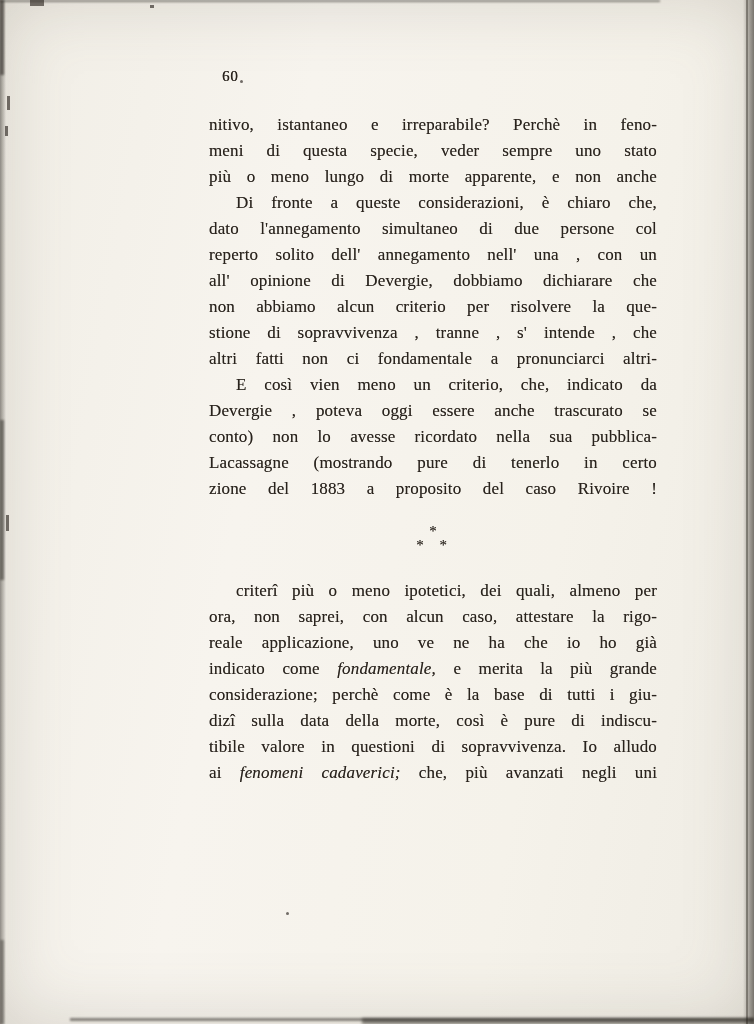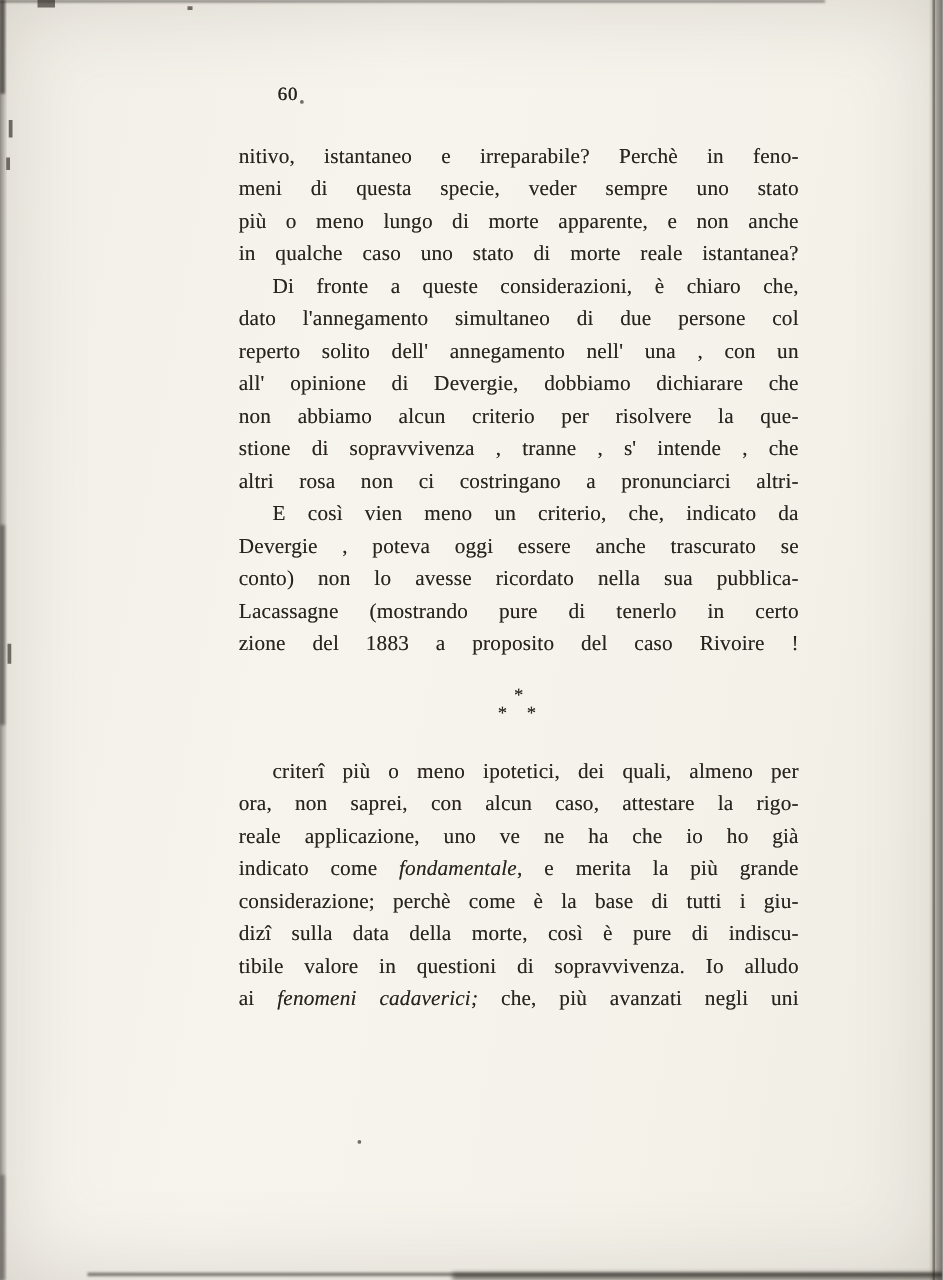--- a/index.html
+++ b/index.html
@@ -44,21 +44,21 @@
   
   .page-number {
     position: absolute;
     left: 222px; top: 68px;
     font-size: 15px;
     letter-spacing: 0.8px;
     text-shadow: 0.3px 0 0 currentColor;
   }
   .text-block {
     position: absolute;
-    left: 191px; top: 112px;
+    left: 209px; top: 112px;
     width: 448px;
     font-size: 17px;
     line-height: 26px;
     letter-spacing: 0.15px;
     word-spacing: 1.2px;
     text-shadow: 0 0 0.5px rgba(41,35,29,0.5);
   }
   .para { margin: 0; }
   .line {
     display: block;
@@ -103,30 +103,29 @@
   <div class="speck round" style="left:286px; top:912px; width:3px; height:3px;"></div>
 
   <div class="page-number">60</div>
 
   <div class="text-block">
     <div>
         <div class="para">
           <div class="line">nitivo, istantaneo e irreparabile? Perchè in feno-</div>
           <div class="line">meni di questa specie, veder sempre uno stato</div>
           <div class="line">più o meno lungo di morte apparente, e non anche</div>
-          <div class="line">in qualche caso uno stato di morte reale istantanea?</div>
         </div>
         <div class="para indent">
           <div class="line">Di fronte a queste considerazioni, è chiaro che,</div>
           <div class="line">dato l'annegamento simultaneo di due persone col</div>
           <div class="line">reperto solito dell' annegamento nell' una , con un</div>
           <div class="line">all' opinione di Devergie, dobbiamo dichiarare che</div>
           <div class="line">non abbiamo alcun criterio per risolvere la que-</div>
           <div class="line">stione di sopravvivenza , tranne , s' intende , che</div>
-          <div class="line">altri rosa non ci costringano a pronunciarci altri-</div>
+          <div class="line">altri fatti non ci fondamentale a pronunciarci altri-</div>
         </div>
         <div class="para indent">
           <div class="line">E così vien meno un criterio, che, indicato da</div>
           <div class="line">Devergie , poteva oggi essere anche trascurato se</div>
           <div class="line">conto) non lo avesse ricordato nella sua pubblica-</div>
           <div class="line">Lacassagne (mostrando pure di tenerlo in certo</div>
           <div class="line">zione del 1883 a proposito del caso Rivoire !</div>
         </div>
       </div>
     <div class="asterism">

